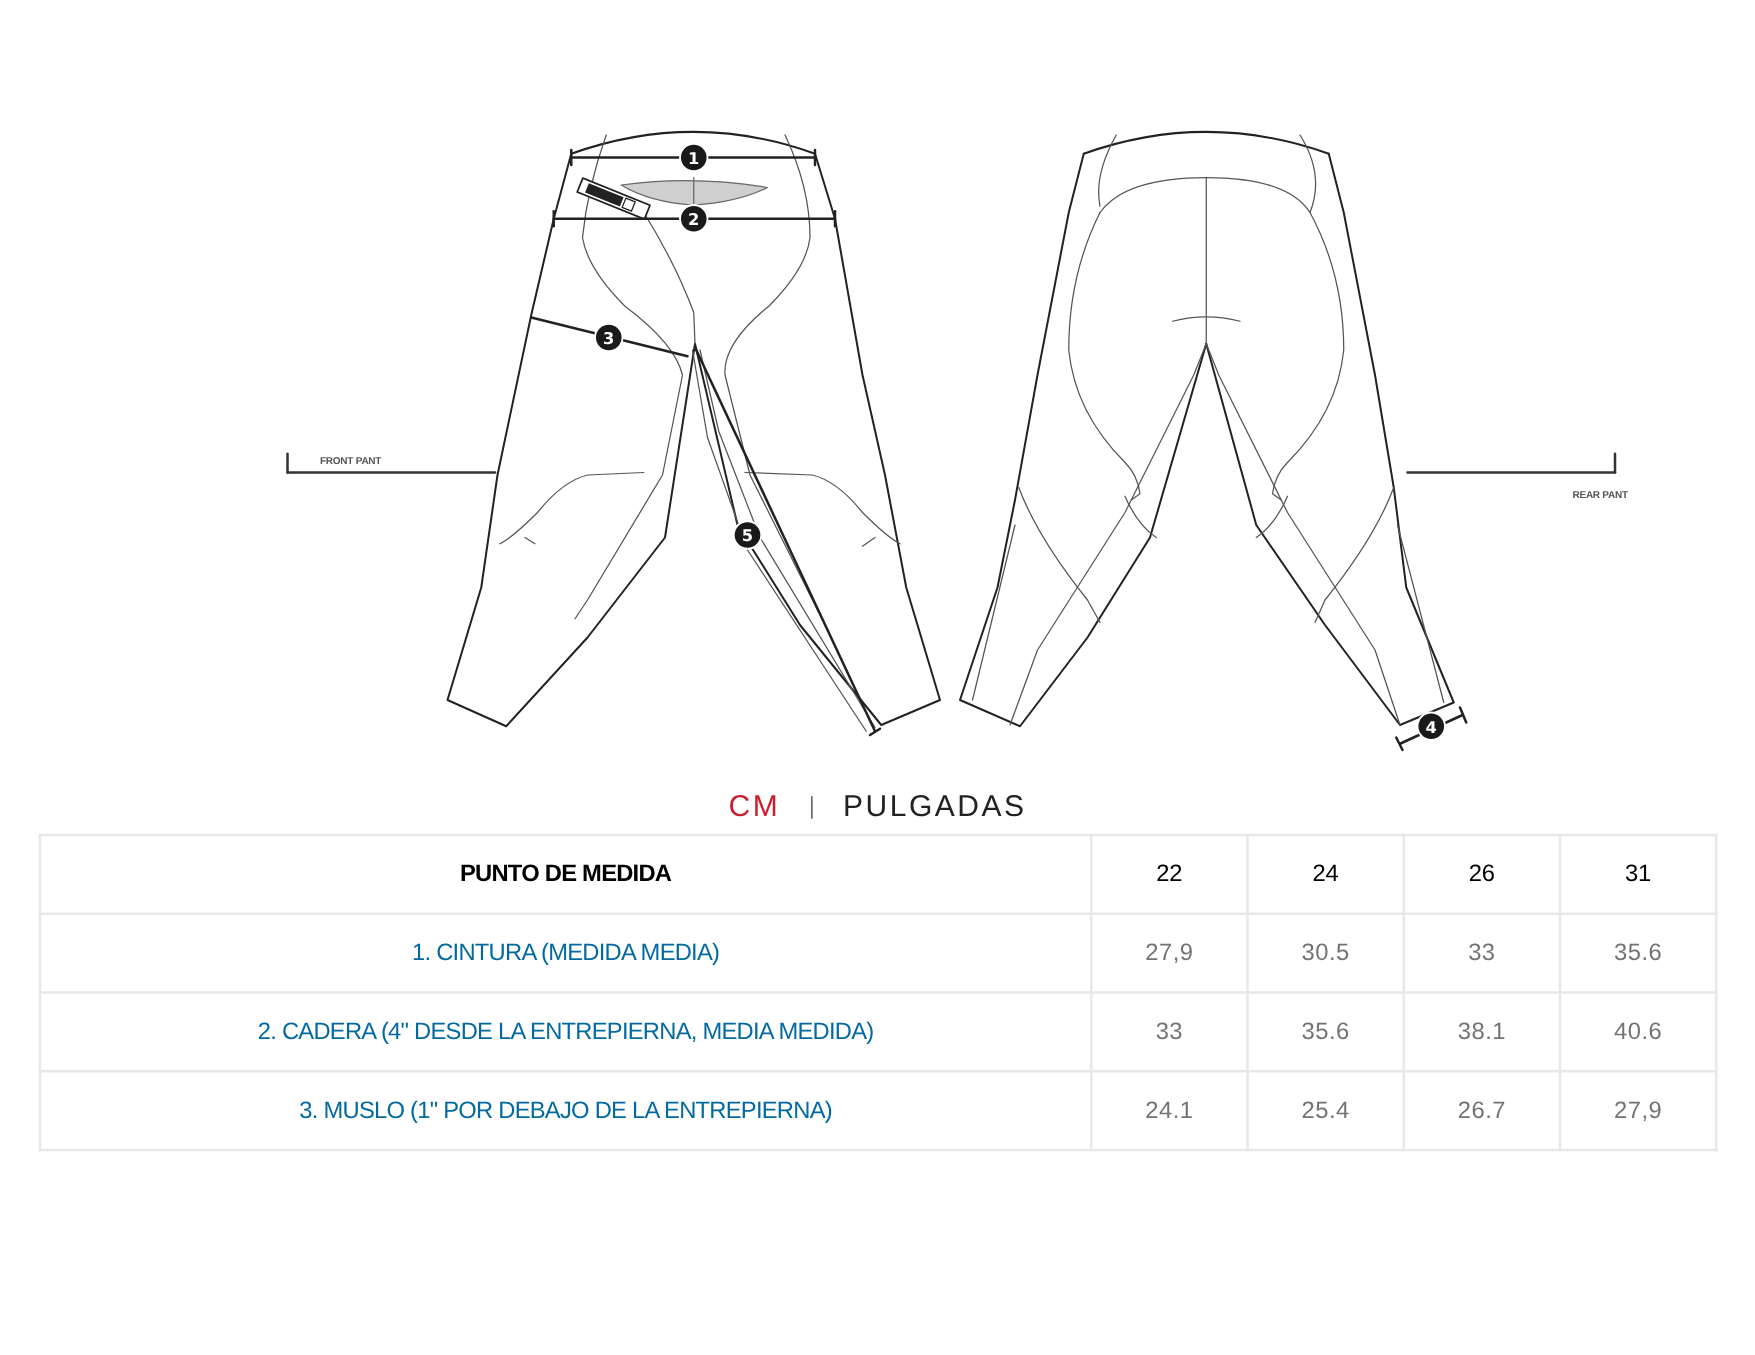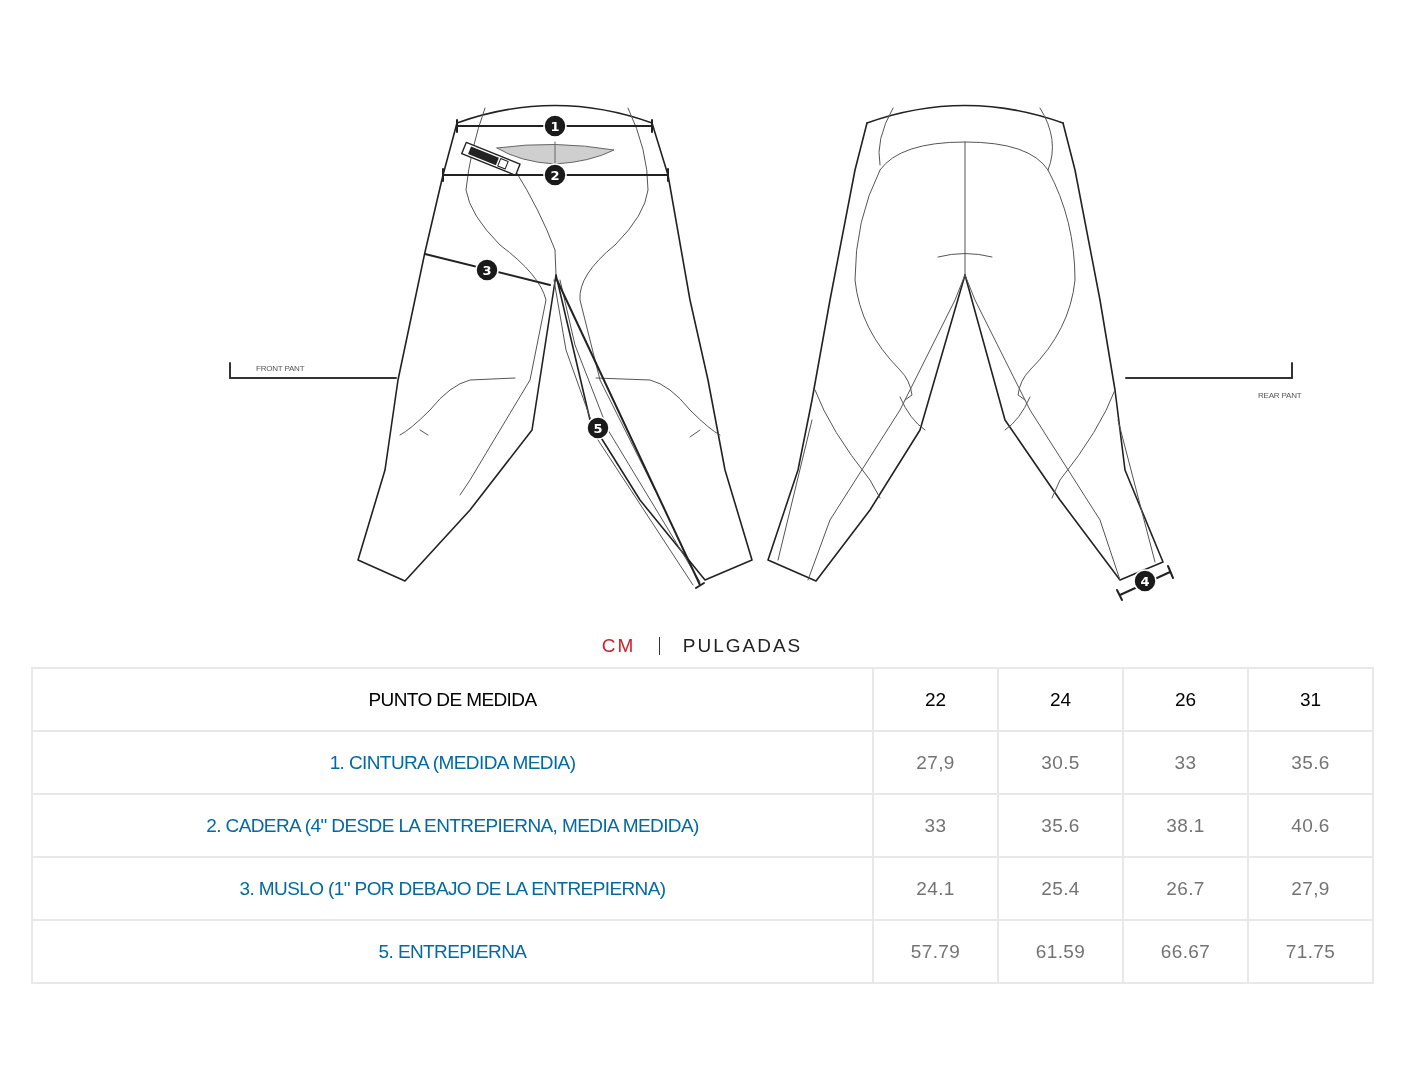--- a/index.html
+++ b/index.html
@@ -25,36 +25,36 @@
     .diagram svg {
       position: absolute;
       left: 0;
       top: 0;
       width: 1404px;
       height: 620px;
     }
     .diagram-label {
       position: absolute;
       font-size: 8px;
-      font-weight: normal;
+      font-weight: bold;
       color: #555555;
       letter-spacing: -0.2px;
       white-space: nowrap;
       padding-left: 22px;
     }
     .label-front { left: 234px; top: 364px; }
     .label-rear { left: 1236px; top: 364px; margin-top: 27px; }
 
     .unit-toggle {
       position: absolute;
       top: 632px;
       left: 0;
       width: 1404px;
       text-align: center;
-      font-size: 19px;
+      font-size: 24px;
       letter-spacing: 2px;
       line-height: 26px;
     }
     .unit-toggle span { display: inline-block; vertical-align: middle; }
     .unit-cm { color: #cc1f2b; cursor: pointer; }
     .unit-sep {
       width: 1px;
       height: 18px;
       background: #333333;
       margin: 0 16px;
@@ -72,21 +72,21 @@
     table.size-table td, table.size-table th {
       border: 2px solid #e8e8e8;
       height: 61px;
       text-align: center;
       vertical-align: middle;
       padding: 0;
       font-size: 19px;
       letter-spacing: -0.6px;
     }
     table.size-table th {
-      font-weight: normal;
+      font-weight: bold;
       color: #000000;
     }
     table.size-table th.size-col {
       font-weight: normal;
       letter-spacing: 0;
     }
     table.size-table td.label-cell {
       color: #0369a1;
     }
     table.size-table td.val {
@@ -243,21 +243,14 @@
       <td class="val">38.1</td>
       <td class="val">40.6</td>
     </tr>
     <tr>
       <td class="label-cell">3. MUSLO (1" POR DEBAJO DE LA ENTREPIERNA)</td>
       <td class="val">24.1</td>
       <td class="val">25.4</td>
       <td class="val">26.7</td>
       <td class="val">27,9</td>
     </tr>
-    <tr>
-      <td class="label-cell">5. ENTREPIERNA</td>
-      <td class="val">57.79</td>
-      <td class="val">61.59</td>
-      <td class="val">66.67</td>
-      <td class="val">71.75</td>
-    </tr>
   </tbody>
 </table>
 
 </body></html>

